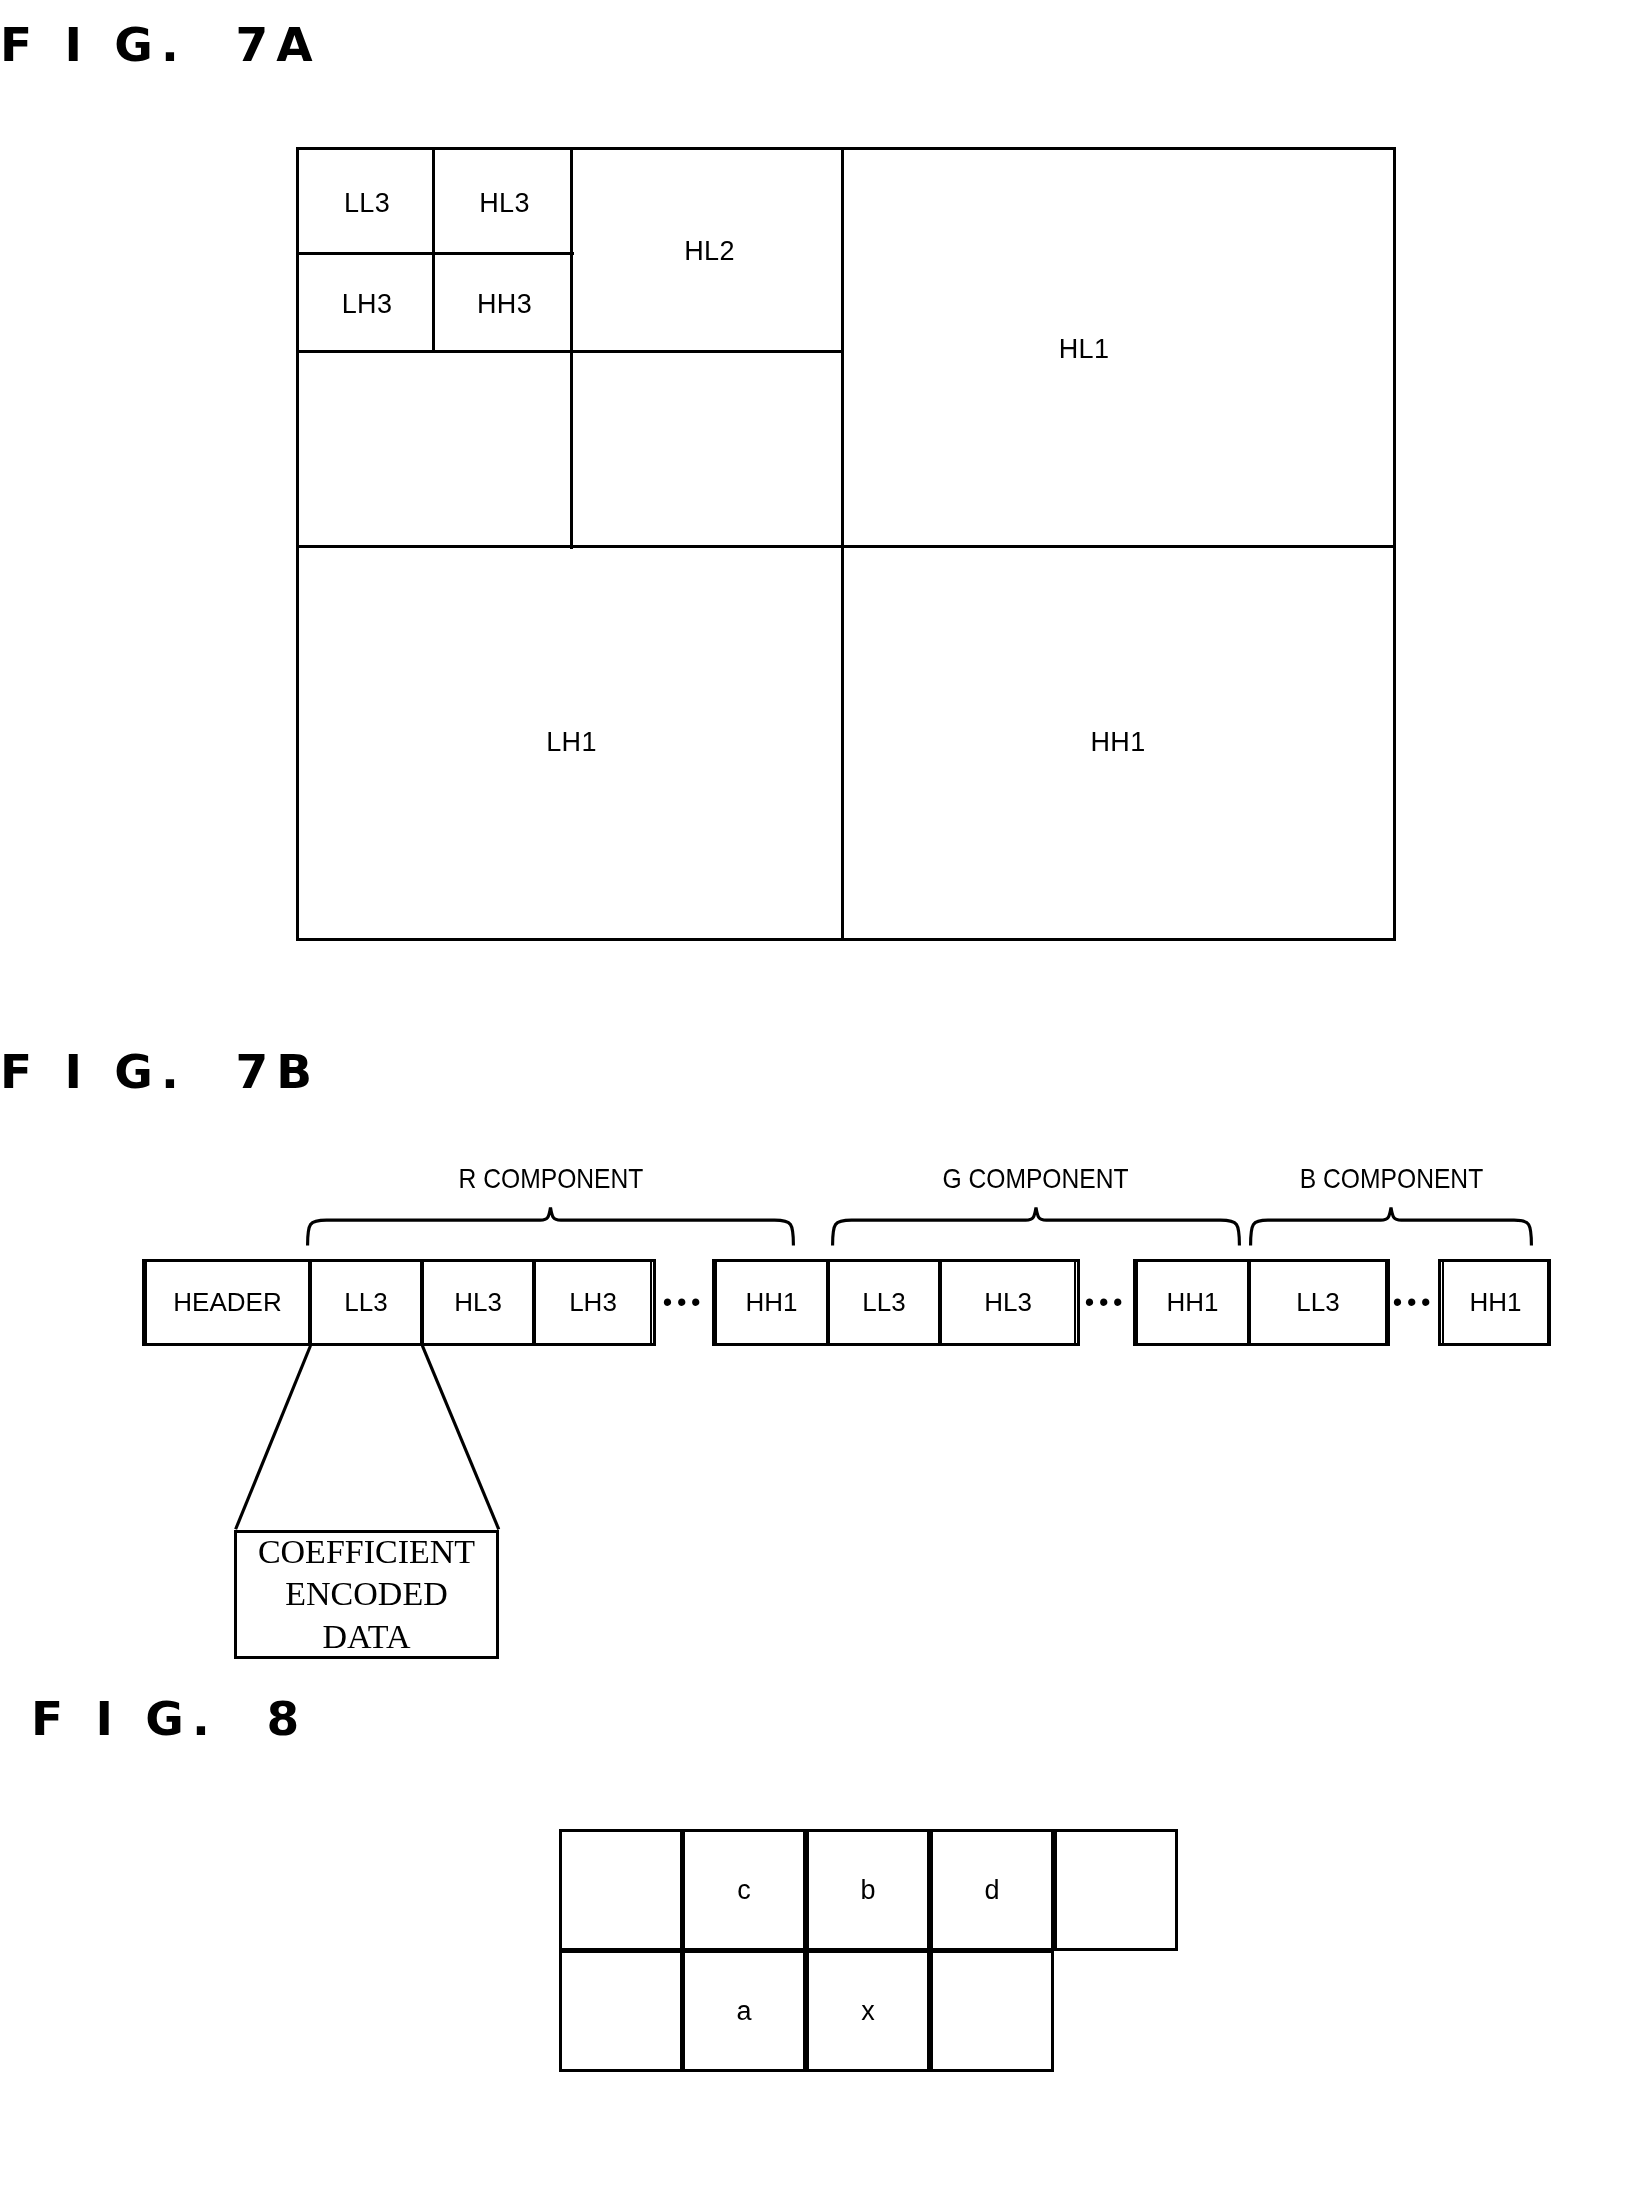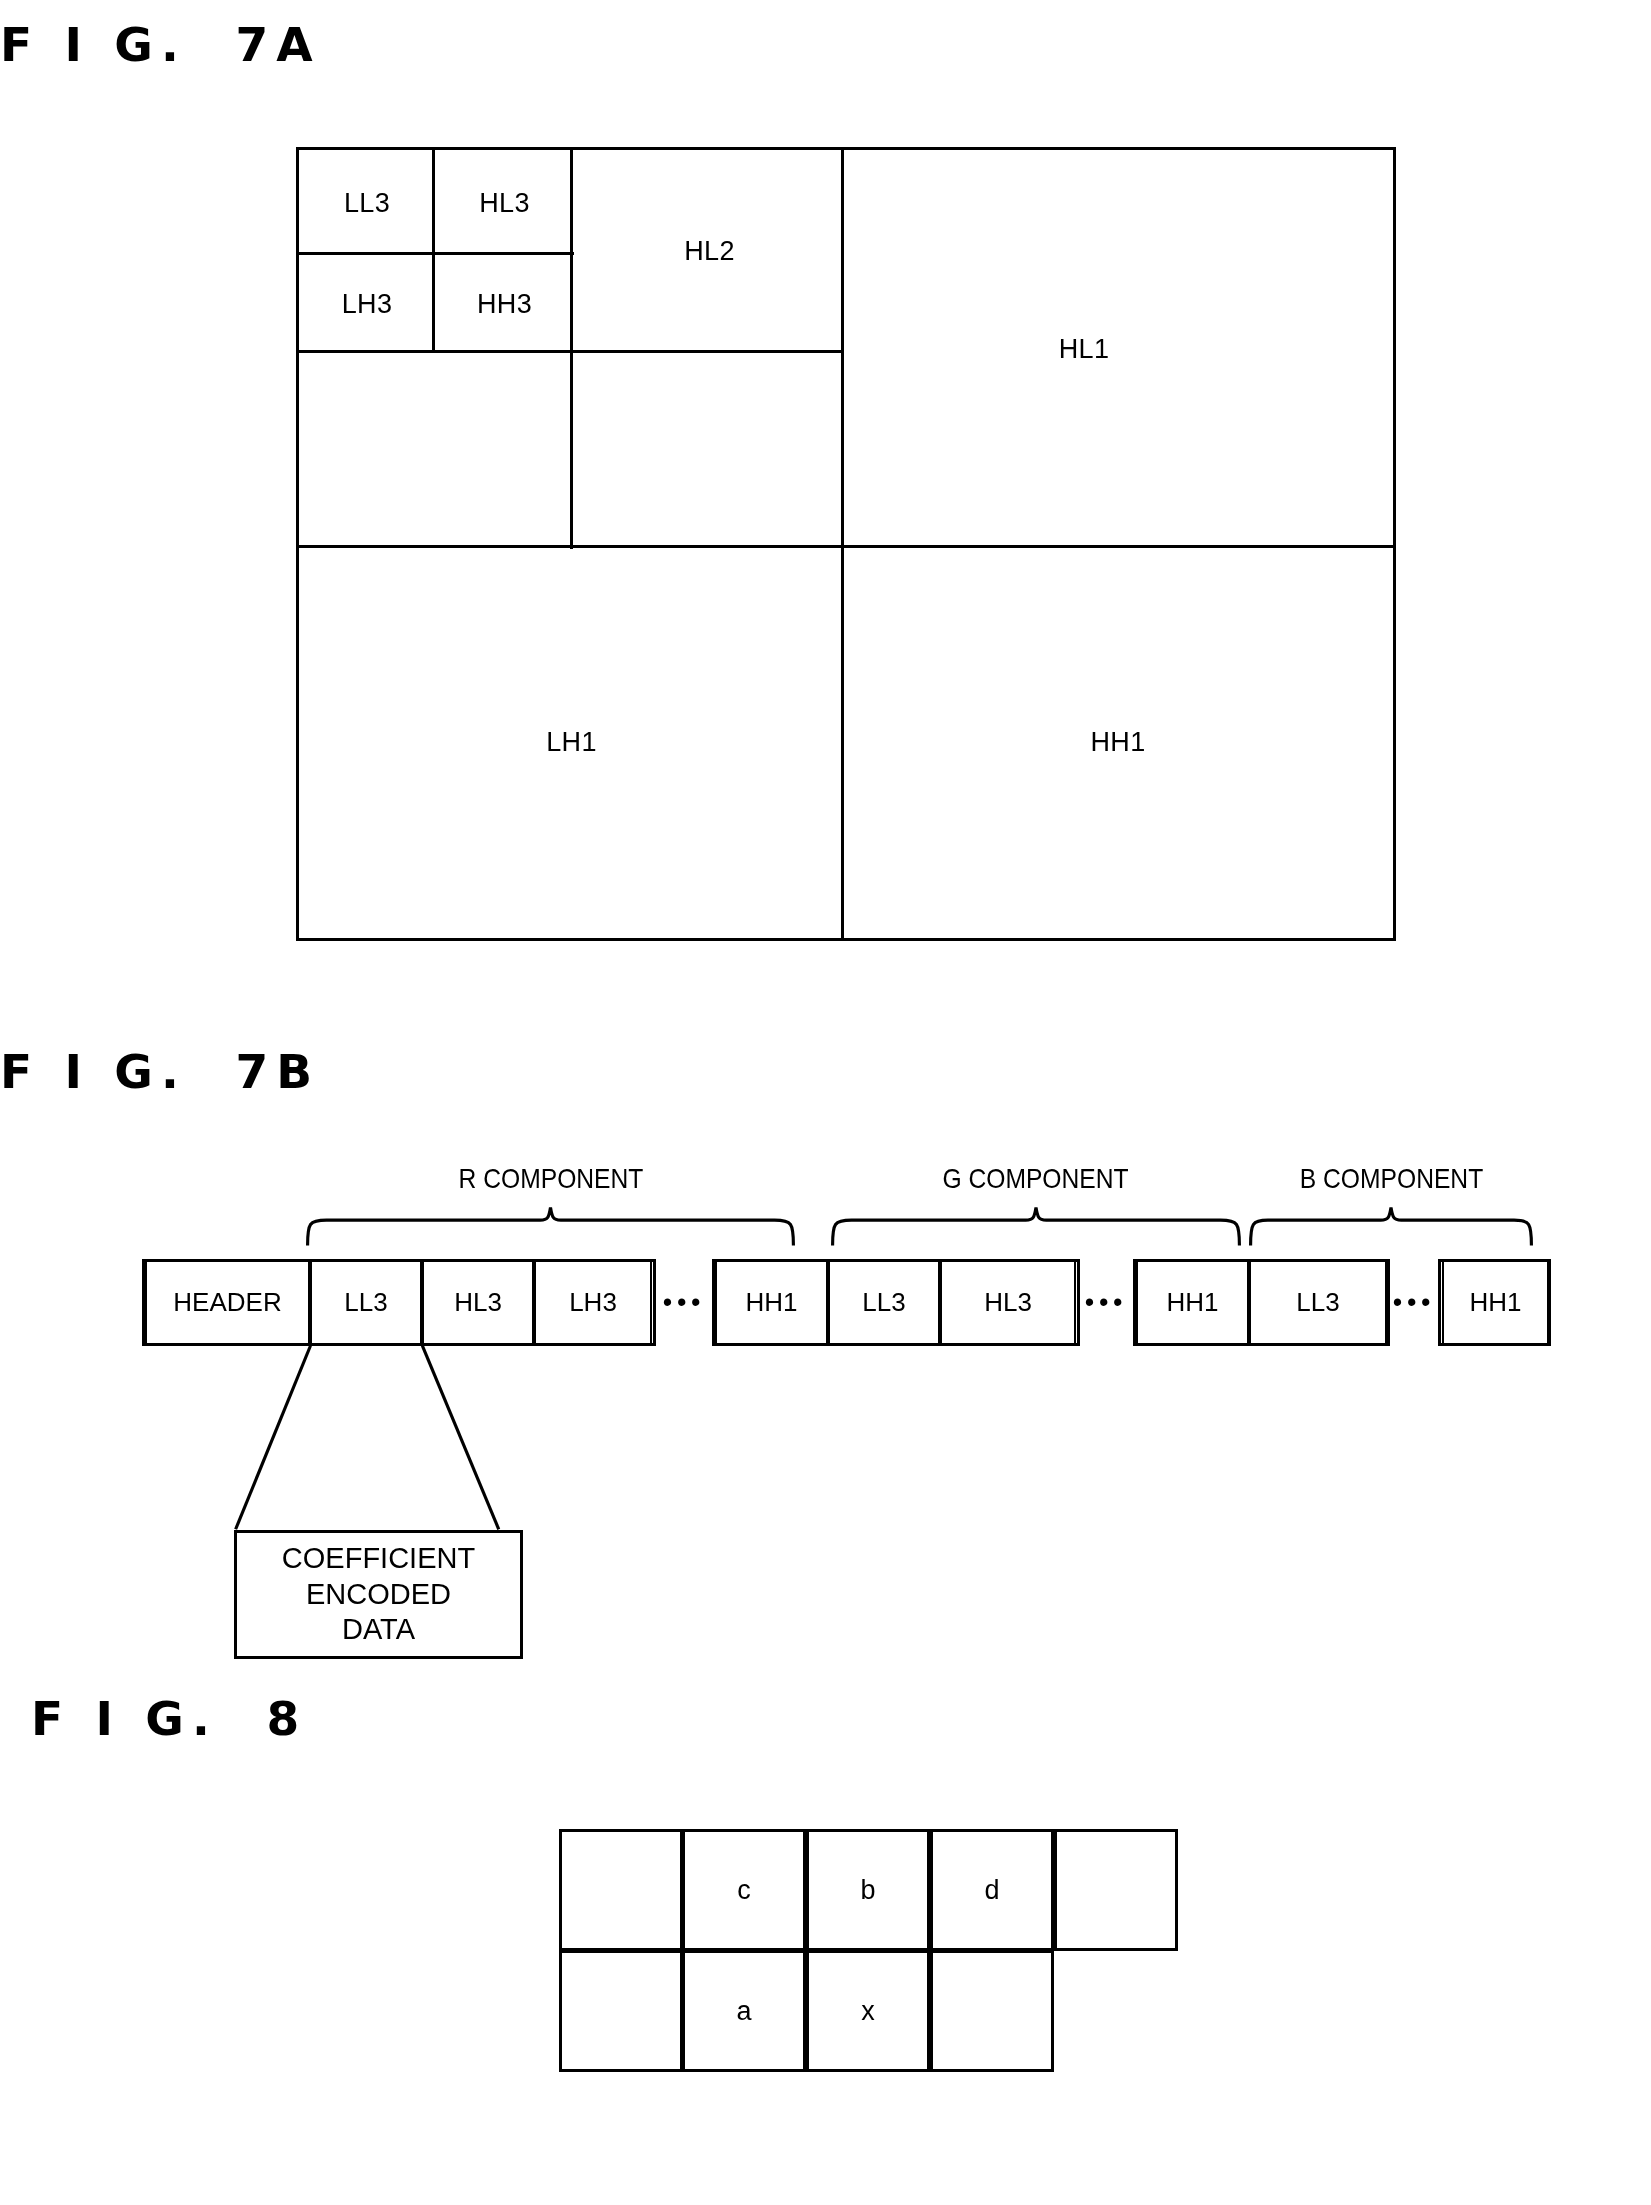--- a/index.html
+++ b/index.html
@@ -99,30 +99,30 @@
     font-family: "Liberation Sans", sans-serif;
     transform: scaleX(0.88);
     white-space: nowrap;
   }
   .brace { position: absolute; top: 1206px; height: 41px; }
 
   
   #callout-box {
     position: absolute;
     left: 234px; top: 1530px;
-    width: 289px; height: 129px;
+    width: 265px; height: 129px;
     box-sizing: border-box;
     border: 3.2px solid #000;
     display: flex;
     flex-direction: column;
     align-items: center;
     justify-content: center;
     line-height: 1.24;
-    font-size: 29px;
-    font-family: Liberation Sans, sans-serif;
+    font-size: 34px;
+    font-family: Liberation Serif, serif;
     text-align: center;
   }
   #callout-lines { position: absolute; left: 221px; top: 1341px; }
 
   
   .g8cell {
     position: absolute;
     box-sizing: border-box;
     border: 3.2px solid #000;
     display: flex;

